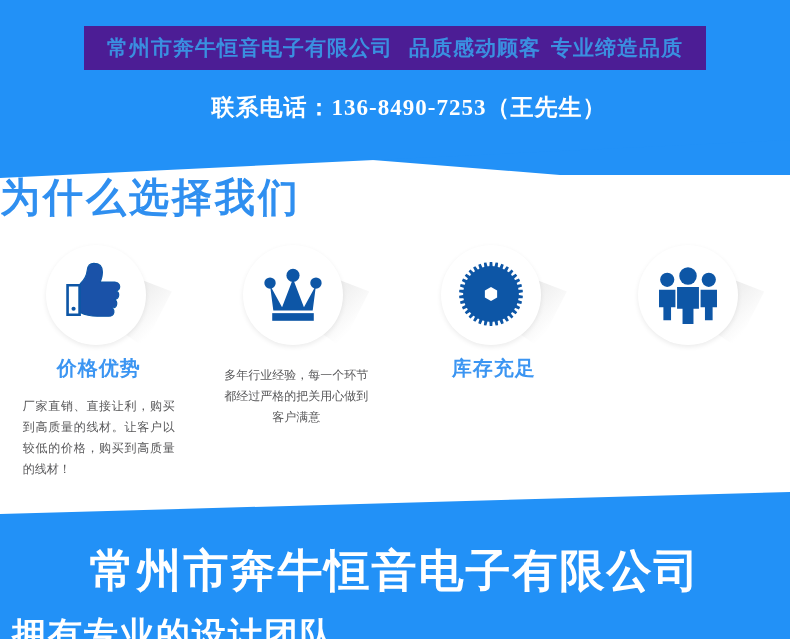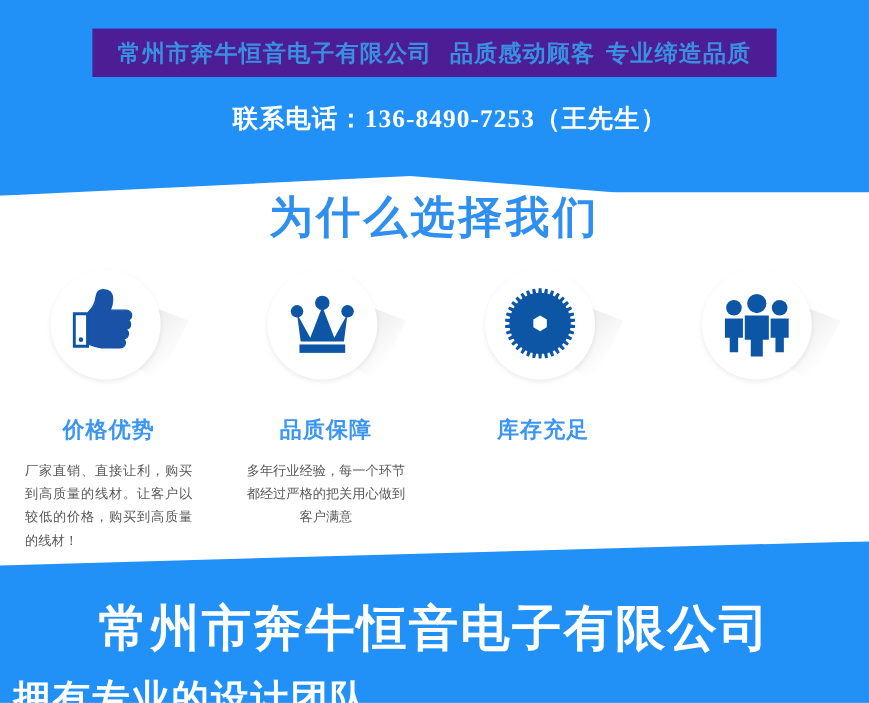--- a/index.html
+++ b/index.html
@@ -66,21 +66,21 @@
     font-weight:700;
     color:#ffffff;
     letter-spacing:1px;
     white-space:nowrap;
   }
 
   
   .main-heading{
     position:absolute;
     left:0; top:170px; width:790px;
-    text-align:center;
+    text-align:left;
     z-index:6;
     font-family:"DejaVu Sans","Liberation Sans",sans-serif;
     font-size:40px;
     font-weight:700;
     color:#2f8ff0;
     letter-spacing:3px;
   }
 
   
   .features{
@@ -119,21 +119,21 @@
     clip-path:polygon(0 0, 100% 34%, 62% 100%, 0 62%);
     z-index:-1;
   }
   .icon-svg{
     position:absolute;
     left:18px; top:14px;
     width:70px; height:70px;
     z-index:2;
   }
   .feature-title{
-    margin-top:26px;
+    margin-top:4px;
     font-family:"DejaVu Sans","Liberation Sans",sans-serif;
     font-size:20px;
     font-weight:700;
     color:#3b95f2;
     letter-spacing:1px;
   }
   .feature-body{
     margin-top:14px;
     width:152px;
     font-family:"DejaVu Sans","Liberation Sans",sans-serif;
@@ -223,21 +223,20 @@
         <svg class="icon-svg" viewBox="0 0 64 64">
           <g fill="#0d56a6">
             <circle cx="32" cy="15" r="6"></circle>
             <circle cx="11" cy="22" r="5.2"></circle>
             <circle cx="53" cy="22" r="5.2"></circle>
             <path d="M11 24 L22 44 L32 18 L42 44 L53 24 L50 47 L14 47 Z"></path>
             <rect x="13" y="49.5" width="38" height="7"></rect>
           </g>
         </svg>
       </div>
-      <div class="feature-title">品质保障</div>
       <div class="feature-body">多年行业经验，每一个环节都经过严格的把关用心做到客户满意</div>
     </div>
 
     <div class="feature c3">
       <div class="icon-wrap">
         <div class="icon-shadow"></div>
         <div class="icon-disc"></div>
         <svg class="icon-svg" viewBox="0 0 64 64">
           <g fill="#0d56a6">
             <circle cx="32" cy="32" r="25.5"></circle>

